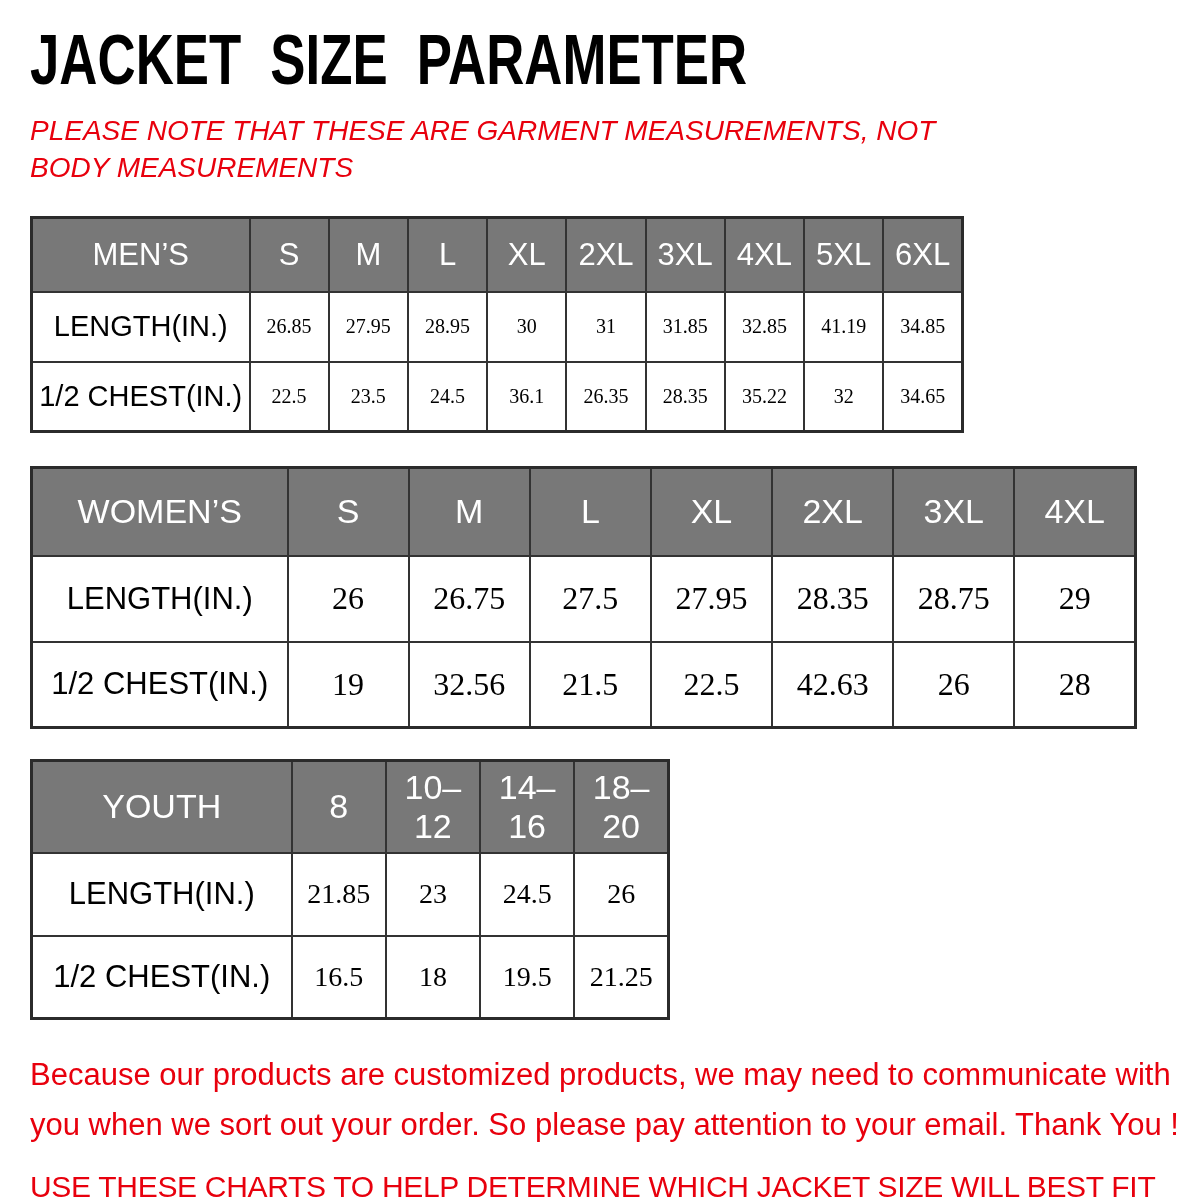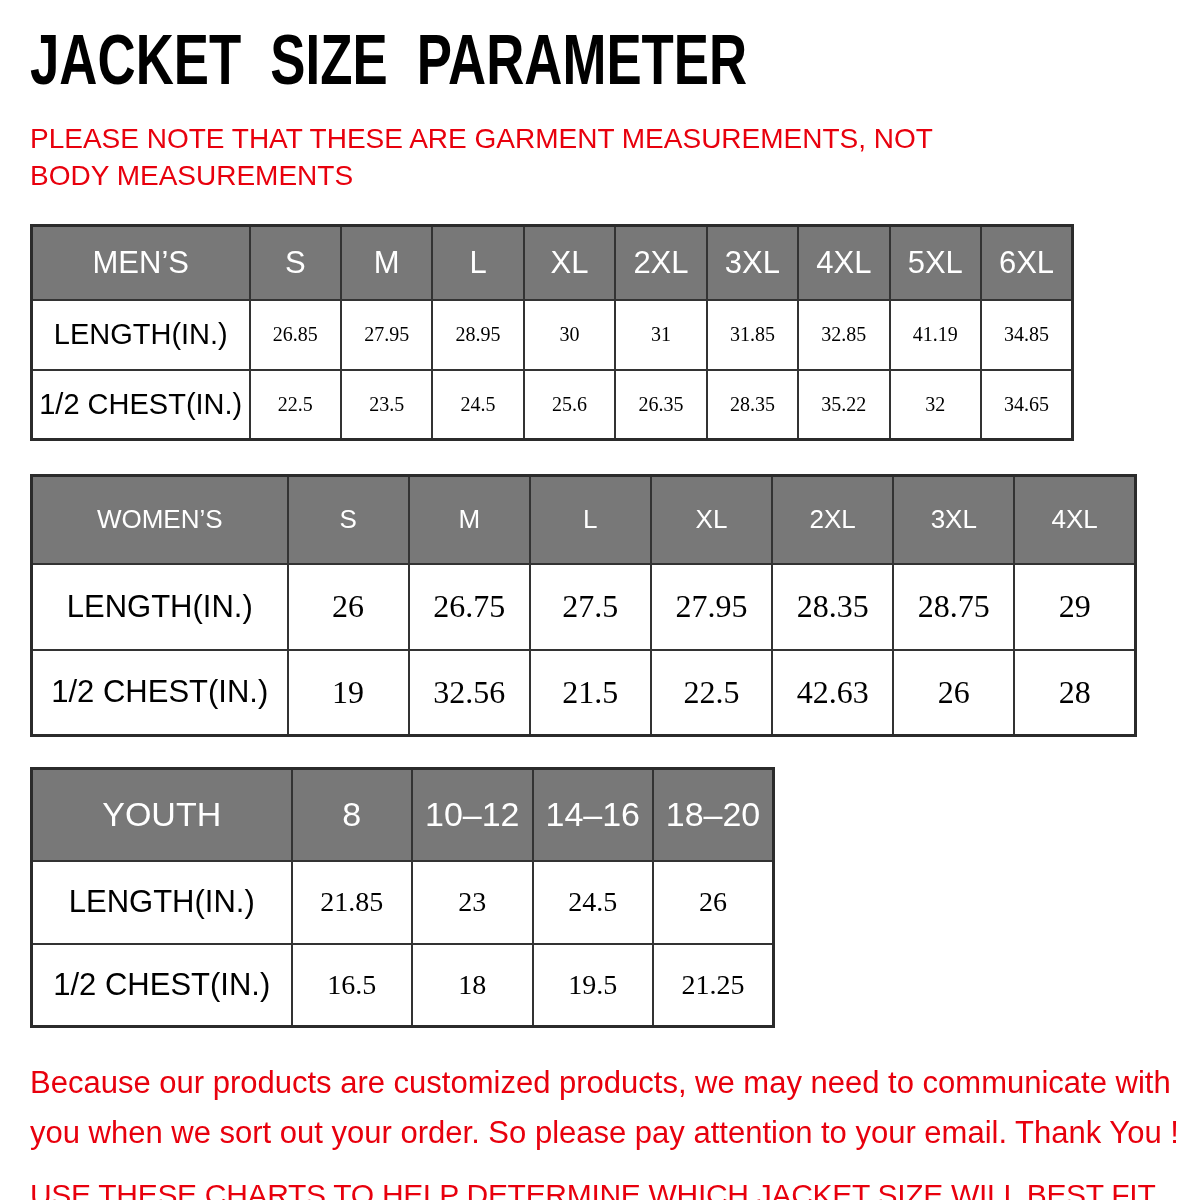--- a/index.html
+++ b/index.html
@@ -15,53 +15,53 @@
   .page{position:relative;width:1200px;height:1200px;background:#fff;}
 
   h1.title{
     margin:24px 0 0 30px;
     font-size:66px;font-weight:bold;line-height:72px;
     letter-spacing:0;word-spacing:18px;white-space:nowrap;
     transform:scale(0.80,1.06);transform-origin:0 50%;
   }
 
   p.note{
-    margin:24px 30px 0 30px;max-width:910px;
-    color:var(--red);font-size:28px;line-height:37px;font-weight:normal;
+    margin:16px 30px 0 30px;max-width:910px;
+    color:var(--red);font-size:28px;line-height:37px;font-weight:normal;font-style:italic;
   }
 
   #tables{margin-left:30px;}
   table.size-table{
     border-collapse:collapse;table-layout:fixed;
     border:3px solid #2b2b2b;margin-top:30px;
   }
   table.size-table th,table.size-table td{
     border:2px solid var(--border);
     padding:0;text-align:center;vertical-align:middle;overflow:hidden;
   }
   th.group,th.size{background:var(--gray);color:#fff;font-weight:normal;}
   td.val{font-family:"Liberation Serif",serif;}
 
-  table.mens{width:1044px;}
+  table.mens{width:934px;}
   table.mens col.c-label{width:218px;}
   table.mens thead tr{height:74px;}
   table.mens tbody tr{height:70px;}
   table.mens th{font-size:31px;}
   table.mens td.rowlabel{font-size:29px;}
   table.mens td.val{font-size:20px;}
 
   table.womens{width:1107px;margin-top:33px;}
   table.womens col.c-label{width:256px;}
   table.womens thead tr{height:88px;}
   table.womens tbody tr{height:86px;}
-  table.womens th{font-size:26px;}
+  table.womens th{font-size:34px;}
   table.womens td.rowlabel{font-size:31px;}
   table.womens td.val{font-size:32px;}
 
-  table.youth{width:745px;margin-top:30px;}
+  table.youth{width:640px;margin-top:30px;}
   table.youth col.c-label{width:260px;}
   table.youth thead tr{height:92px;}
   table.youth tbody tr{height:83px;}
   table.youth th{font-size:34px;}
   table.youth td.rowlabel{font-size:31px;}
   table.youth td.val{font-size:28px;}
 
   p.footer{
     margin:30px 20px 0 30px;max-width:1160px;
     color:var(--red);font-size:31px;line-height:50px;font-weight:normal;
@@ -113,21 +113,21 @@
             <td class="val">31.85</td>
             <td class="val">32.85</td>
             <td class="val">41.19</td>
             <td class="val">34.85</td>
           </tr>
           <tr>
             <td class="rowlabel">1/2 CHEST(IN.)</td>
             <td class="val">22.5</td>
             <td class="val">23.5</td>
             <td class="val">24.5</td>
-            <td class="val">25.6</td>
+            <td class="val">36.1</td>
             <td class="val">26.35</td>
             <td class="val">28.35</td>
             <td class="val">35.22</td>
             <td class="val">32</td>
             <td class="val">34.65</td>
           </tr>
         </tbody>
       </table>
       <table class="size-table womens">
         <colgroup>

